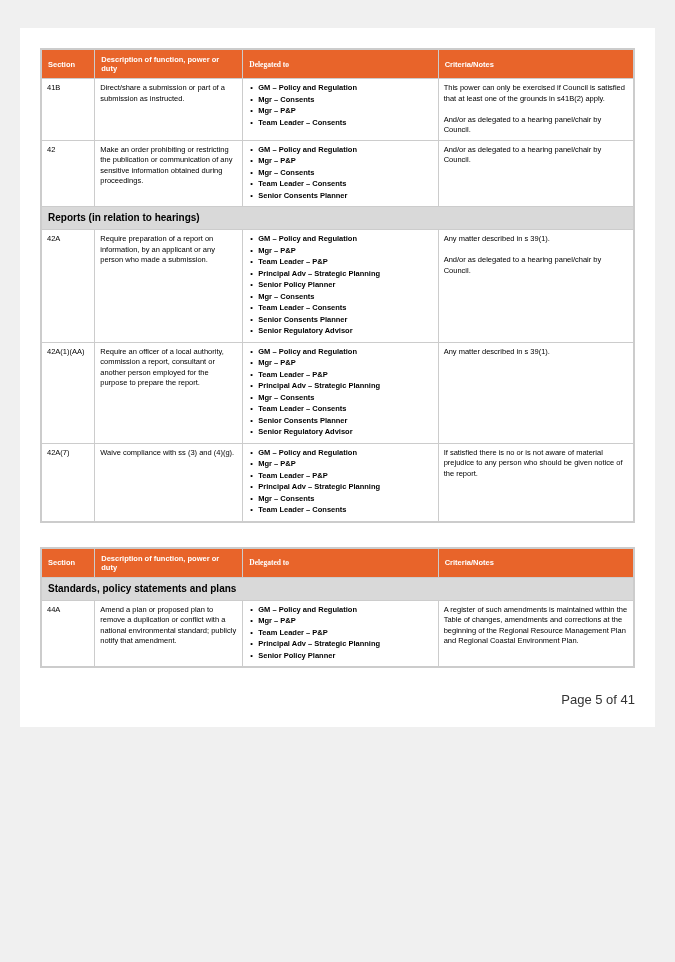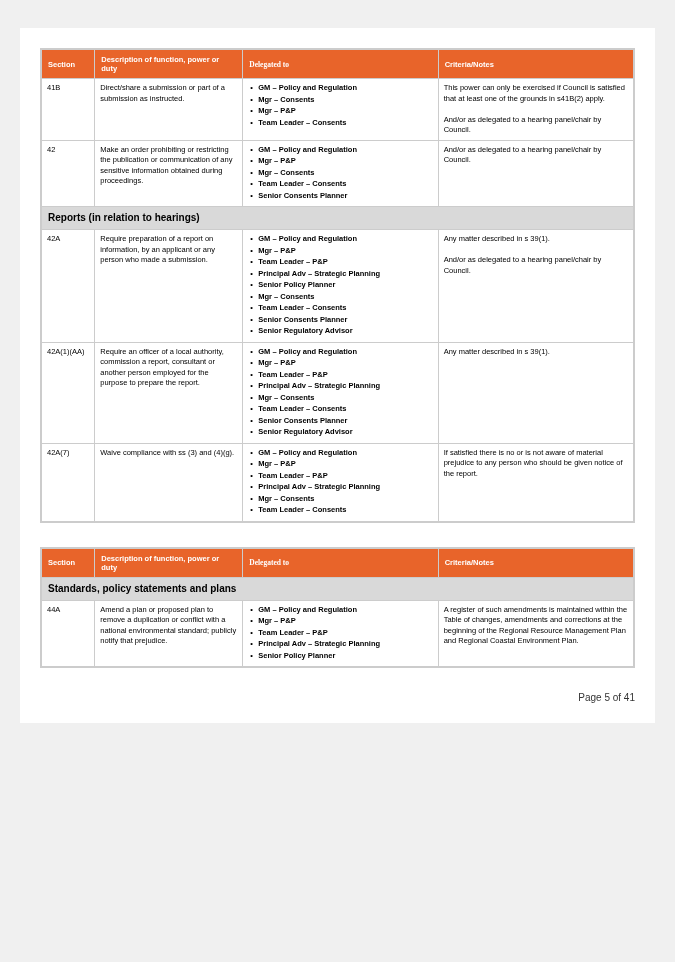--- a/index.html
+++ b/index.html
@@ -74,21 +74,21 @@
     }
 
     ul.delegate-list li::before {
       content: "•";
       position: absolute;
       left: 2px;
     }
 
     .page-footer {
       text-align: right;
-      font-size: 10px;
+      font-size: 13px;
       margin-top: 8px;
       color: #333;
     }
   </style>
 </head>
 <body>
 
 <div class="page-container">
 
   <div class="table-wrapper">
@@ -208,21 +208,21 @@
           <th class="col-criteria">Criteria/Notes</th>
         </tr>
       </thead>
       <tbody>
         <tr class="section-header">
           <td colspan="4">Standards, policy statements and plans</td>
         </tr>
 
         <tr>
           <td>44A</td>
-          <td>Amend a plan or proposed plan to remove a duplication or conflict with a national environmental standard; publicly notify that prejudice.</td>
+          <td>Amend a plan or proposed plan to remove a duplication or conflict with a national environmental standard; publicly notify that amendment.</td>
           <td>
             <ul class="delegate-list">
               <li>GM – Policy and Regulation</li>
               <li>Mgr – P&amp;P</li>
               <li>Team Leader – P&amp;P</li>
               <li>Principal Adv – Strategic Planning</li>
               <li>Senior Policy Planner</li>
             </ul>
           </td>
           <td>A register of such amendments is maintained within the Table of changes, amendments and corrections at the beginning of the Regional Resource Management Plan and Regional Coastal Environment Plan.</td>

